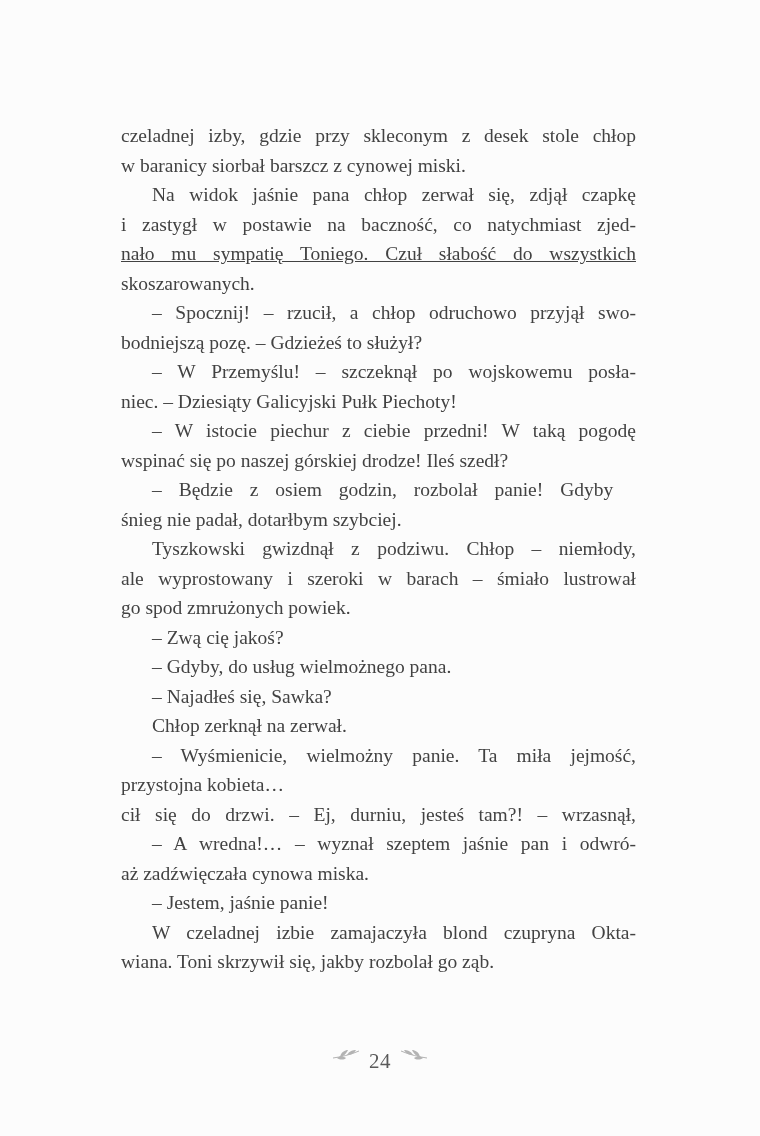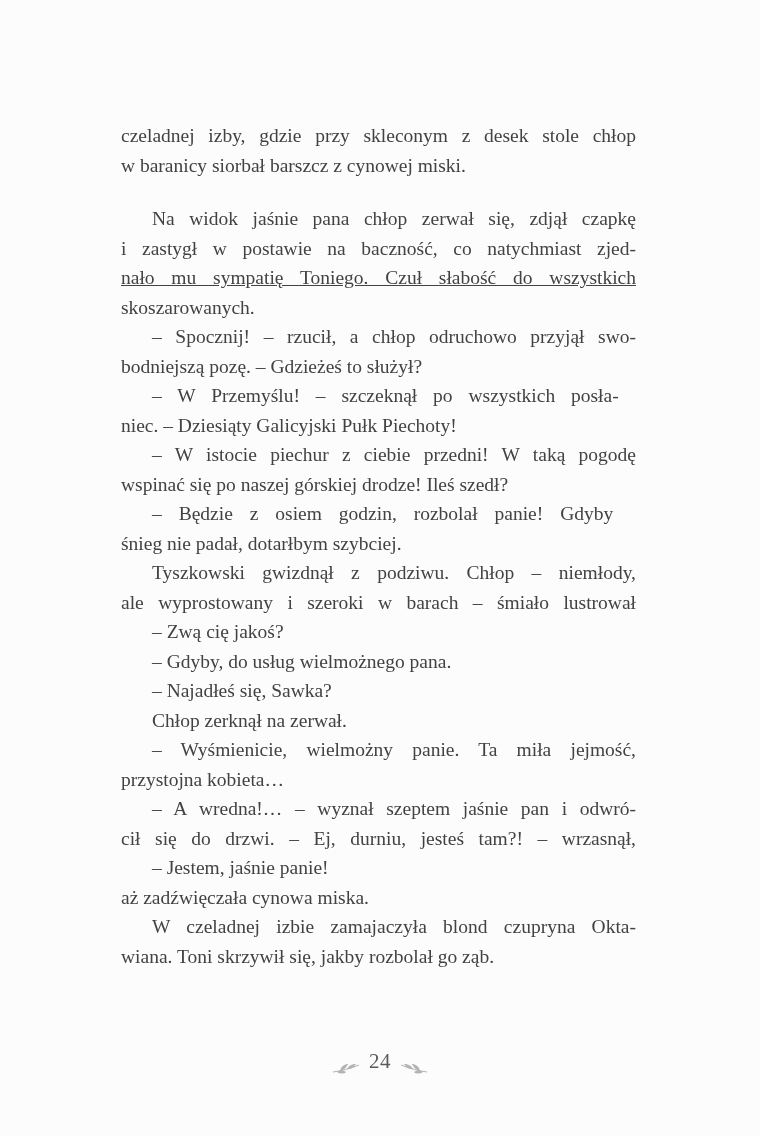--- a/index.html
+++ b/index.html
@@ -25,21 +25,21 @@
     color: var(--ink, #424242);
   }
   .line { white-space: nowrap; }
   .line.indent { padding-left: 31px; }
   .footer {
     position: absolute;
     left: 0;
     top: 1047px;
     width: 100%;
     display: flex;
-    align-items: flex-end;
+    align-items: flex-start;
     justify-content: center;
     gap: 9px;
   }
   .pagenum {
     font-size: 21px;
     line-height: 28px;
     color: var(--page-number, #5a5a5a);
     letter-spacing: 0.5px;
   }
   .orn { display: inline-flex; color: var(--ornament, #b3b3b3); }
@@ -47,44 +47,45 @@
   .orn.flip { transform: scaleX(-1); }
 </style>
 </head>
 <body>
 
 <div class="page">
 
   <div class="text-block" id="text-block">
       <div class="line just" style="word-spacing: 8.83008px; text-align: center;"><span>czeladnej izby, gdzie przy skleconym z desek stole chłop</span></div>
       <div class="line"><span>w baranicy siorbał barszcz z cynowej miski.</span></div>
-      <div class="line indent just" style="word-spacing: 9.67188px; margin-top: 24px;"><span>Na widok jaśnie pana chłop zerwał się, zdjął czapkę</span></div>
+      <div class="line indent just" style="word-spacing: 9.67188px;"><span>Na widok jaśnie pana chłop zerwał się, zdjął czapkę</span></div>
       <div class="line just" style="word-spacing: 10.7012px;"><span>i zastygł w postawie na baczność, co natychmiast zjed-</span></div>
       <div class="line just" style="word-spacing: 11.9196px; text-decoration: underline;"><span>nało mu sympatię Toniego. Czuł słabość do wszystkich</span></div>
       <div class="line"><span>skoszarowanych.</span></div>
       <div class="line indent just" style="word-spacing: 8.7168px;"><span>– Spocznij! – rzucił, a chłop odruchowo przyjął swo-</span></div>
       <div class="line"><span>bodniejszą pozę. – Gdzieżeś to służył?</span></div>
-      <div class="line indent just" style="word-spacing: 10.9888px;"><span>– W Przemyślu! – szczeknął po wszystkich posła-</span></div>
+      <div class="line indent just" style="word-spacing: 10.9888px;"><span>– W Przemyślu! – szczeknął po wojskowemu posła-</span></div>
       <div class="line"><span>niec. – Dziesiąty Galicyjski Pułk Piechoty!</span></div>
       <div class="line indent just" style="word-spacing: 8.3941px;"><span>– W istocie piechur z ciebie przedni! W taką pogodę</span></div>
       <div class="line"><span>wspinać się po naszej górskiej drodze! Ileś szedł?</span></div>
       <div class="line indent just" style="word-spacing: 12.0491px;"><span>– Będzie z osiem godzin, rozbolał panie! Gdyby</span></div>
       <div class="line"><span>śnieg nie padał, dotarłbym szybciej.</span></div>
       <div class="line indent just" style="word-spacing: 12.5px;"><span>Tyszkowski gwizdnął z podziwu. Chłop – niemłody,</span></div>
       <div class="line just" style="word-spacing: 9.54492px;"><span>ale wyprostowany i szeroki w barach – śmiało lustrował</span></div>
+      <div class="line"><span>go spod zmrużonych powiek.</span></div>
       <div class="line indent"><span>– Zwą cię jakoś?</span></div>
       <div class="line indent"><span>– Gdyby, do usług wielmożnego pana.</span></div>
       <div class="line indent"><span>– Najadłeś się, Sawka?</span></div>
       <div class="line indent"><span>Chłop zerknął na zerwał.</span></div>
       <div class="line indent just" style="word-spacing: 14.3281px;"><span>– Wyśmienicie, wielmożny panie. Ta miła jejmość,</span></div>
       <div class="line"><span>przystojna kobieta…</span></div>
+      <div class="line just" style="word-spacing: 9.69375px;"><span>cił się do drzwi. – Ej, durniu, jesteś tam?! – wrzasnął,</span></div>
       <div class="line indent just" style="word-spacing: 7.74826px;"><span>– A wredna!… – wyznał szeptem jaśnie pan i odwró-</span></div>
-      <div class="line just" style="word-spacing: 9.69375px;"><span>cił się do drzwi. – Ej, durniu, jesteś tam?! – wrzasnął,</span></div>
+      <div class="line"><span>aż zadźwięczała cynowa miska.</span></div>
       <div class="line indent"><span>– Jestem, jaśnie panie!</span></div>
-      <div class="line"><span>aż zadźwięczała cynowa miska.</span></div>
       <div class="line indent just" style="word-spacing: 11.4271px;"><span>W czeladnej izbie zamajaczyła blond czupryna Okta-</span></div>
       <div class="line"><span>wiana. Toni skrzywił się, jakby rozbolał go ząb.</span></div>
     </div>
 
   <div class="footer">
     <span class="orn">
       <svg width="28" height="14" viewBox="0 0 28 14" aria-hidden="true">
         <path d="M1 11 C 8 10, 18 8, 27 4" fill="none" stroke="currentColor" stroke-width="1"></path>
         <path d="M8 10 C 9 5, 13 3, 16 3 C 14 7, 11 10, 8 10 Z" fill="currentColor"></path>
         <path d="M15 8 C 17 4, 21 3, 24 3 C 22 7, 18 8, 15 8 Z" fill="currentColor"></path>

